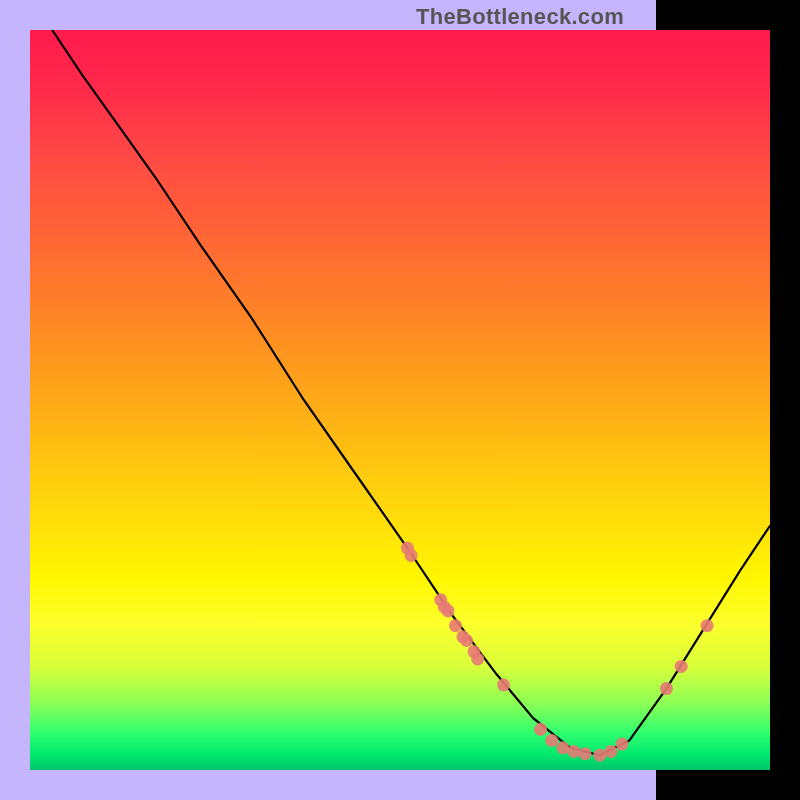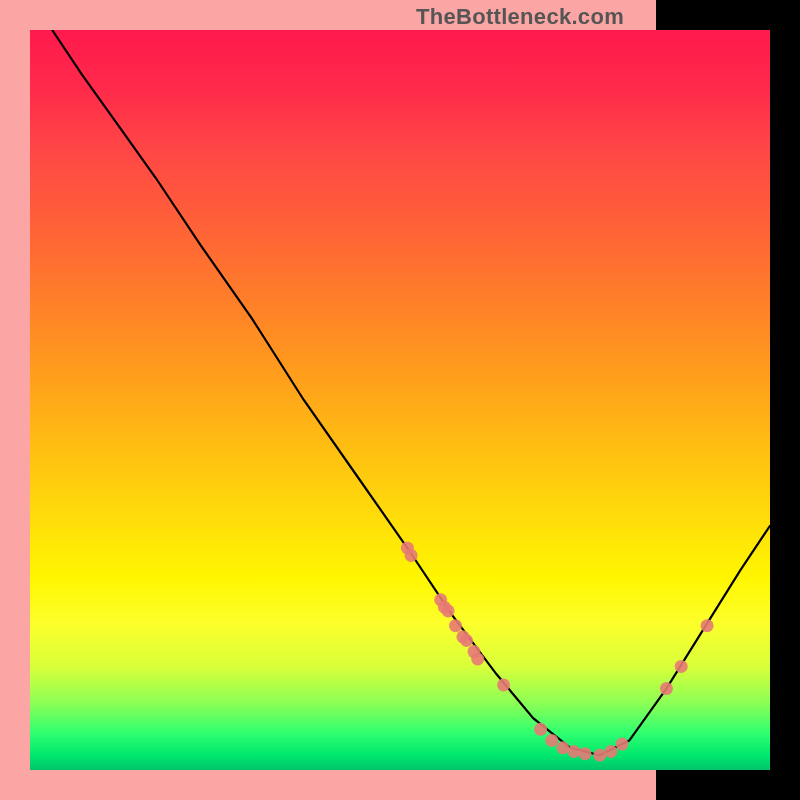--- a/index.html
+++ b/index.html
@@ -8,21 +8,21 @@
     width: 800px;
     height: 800px;
     background: #000;
     overflow: hidden;
     font-family: Arial, Helvetica, sans-serif;
   }
   .stage {
     position: relative;
     width: 656px;
     height: 800px;
-    background: #fca5a5;
+    background: #c4b5fd;
     text-decoration: underline;
   }
   .plot {
     position: absolute;
     left: 30px;
     top: 30px;
     width: 740px;
     height: 740px;
     
     background: linear-gradient(

